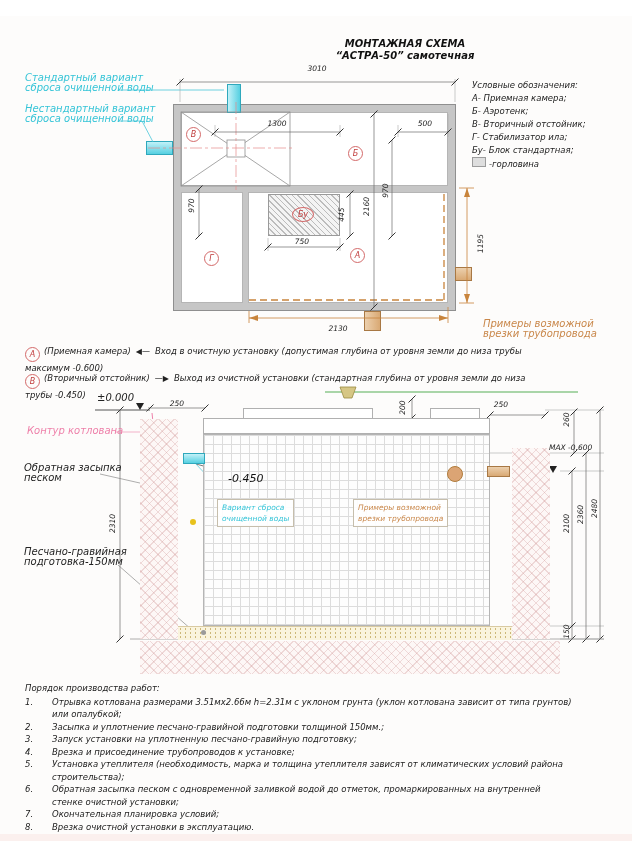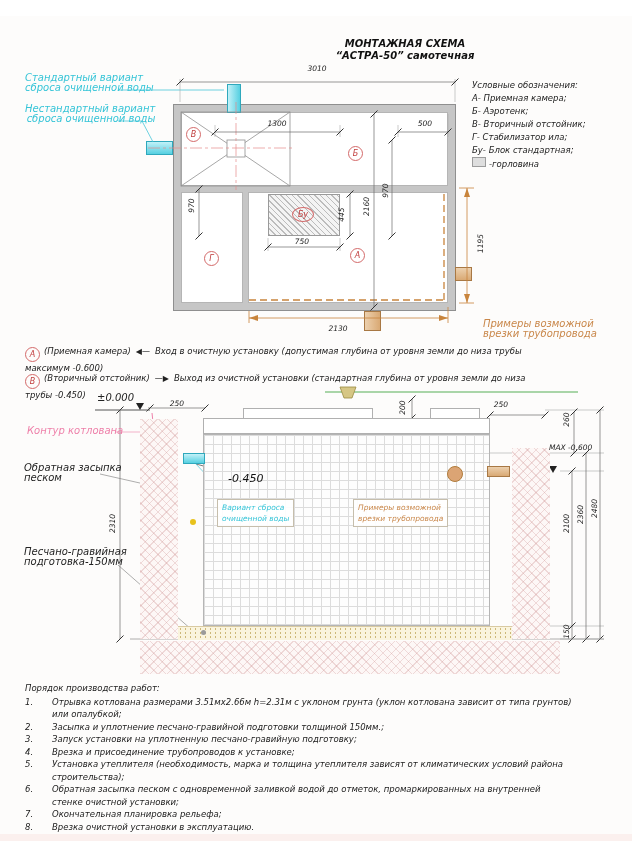--- a/index.html
+++ b/index.html
@@ -57,21 +57,21 @@
 
   <div class="title">
     <div>МОНТАЖНАЯ СХЕМА</div>
     <div>“АСТРА-50” самотечная</div>
   </div>
 
   <div class="lbl cyan" style="left:25px;top:57px;">
     <div>Стандартный вариант</div>
     <div>сброса очищенной воды</div>
   </div>
-  <div class="lbl cyan" style="left:25px;top:88px;text-align:right;">
+  <div class="lbl cyan" style="left:25px;top:88px;">
     <div>Нестандартный вариант</div>
     <div>сброса очищенной воды</div>
   </div>
 
   <div class="lbl" style="left:472px;top:63px;font-size:8.5px;line-height:13px;color:#222;">
     <div>Условные обозначения:</div>
     <div>А- Приемная камера;</div>
     <div>Б- Аэротенк;</div>
     <div>В- Вторичный отстойник;</div>
     <div>Г- Стабилизатор ила;</div>
@@ -238,21 +238,21 @@
     <div class="prow">
         <span class="num">5.</span>
         <span class="txt">Установка утеплителя (необходимость, марка и толщина утеплителя зависят от климатических условий района строительства);</span>
       </div>
     <div class="prow">
         <span class="num">6.</span>
         <span class="txt">Обратная засыпка песком с одновременной заливкой водой до отметок, промаркированных на внутренней стенке очистной установки;</span>
       </div>
     <div class="prow">
         <span class="num">7.</span>
-        <span class="txt">Окончательная планировка рельефа;</span>
+        <span class="txt">Окончательная планировка условий;</span>
       </div>
     <div class="prow">
         <span class="num">8.</span>
         <span class="txt">Врезка очистной установки в эксплуатацию.</span>
       </div>
   </div>
 
   <div class="footer-tint"></div>
 </div>
 

